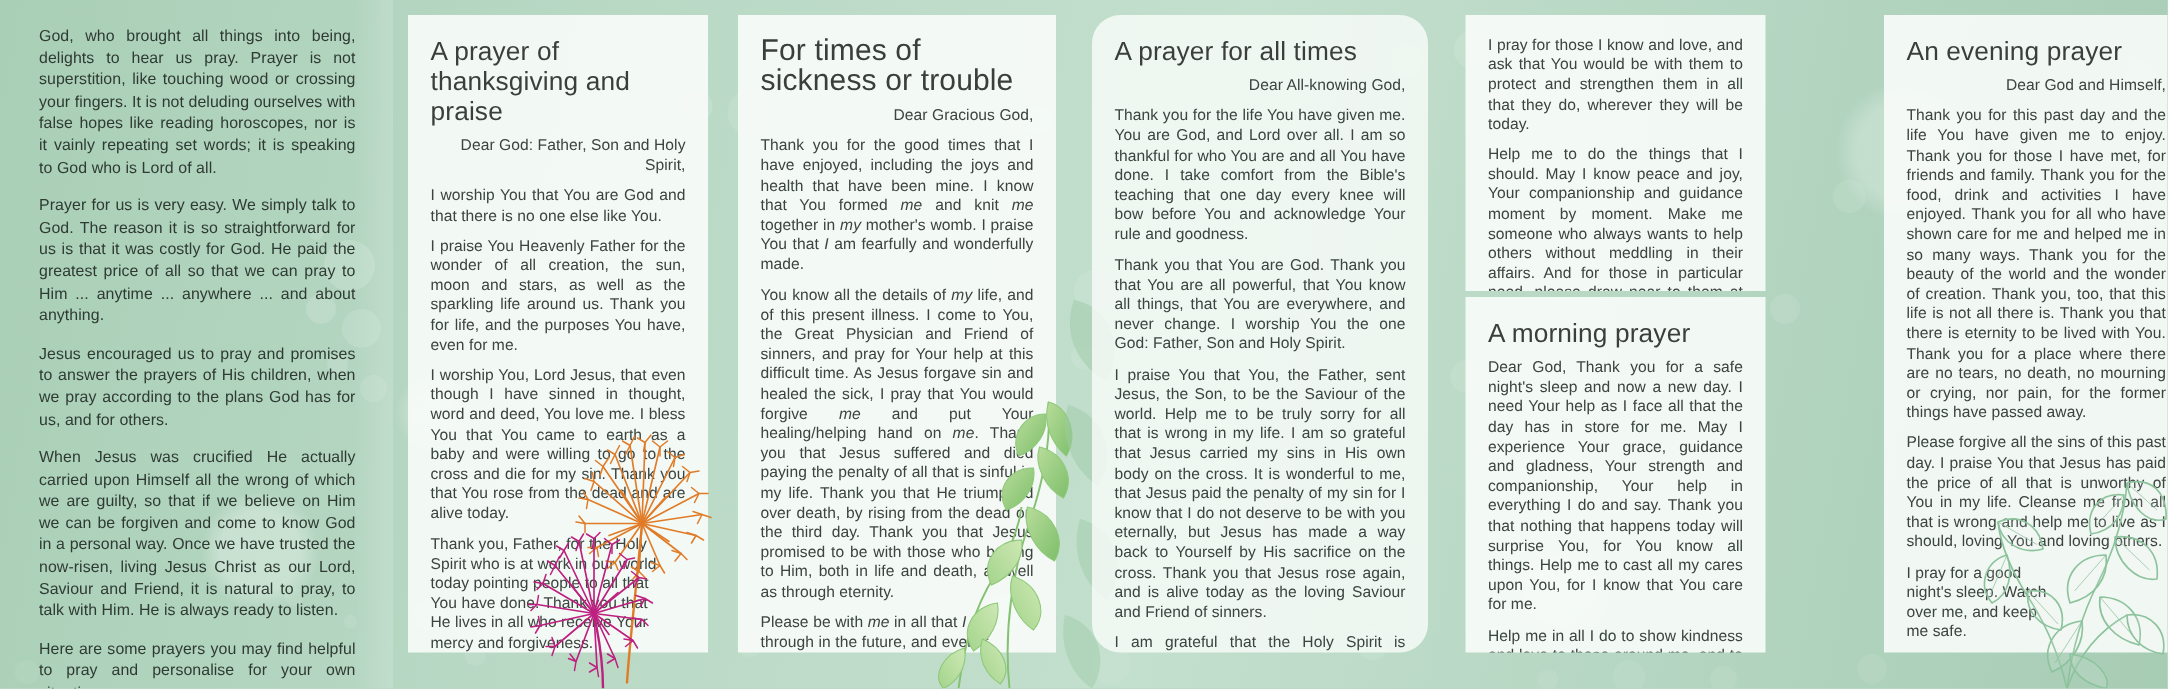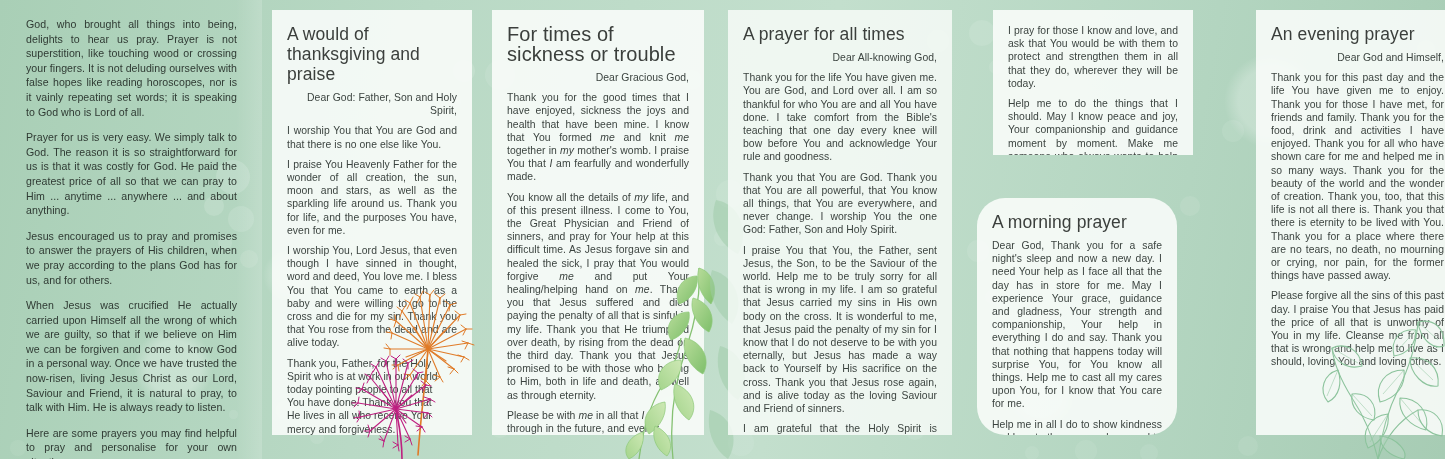--- a/index.html
+++ b/index.html
@@ -42,21 +42,21 @@
     background: rgba(255,255,255,.55);
   }
 
   
   .card {
     position: absolute;
     background: rgba(250,253,250,0.88);
     padding: 14px 15px 12px 15px;
     overflow: hidden;
   }
-  .card.translucent { background: rgba(250,253,250,0.80); }
+  .card.translucent { background: rgba(250,253,250,0.80); border-radius: 19px; }
 
   h2.title {
     margin: 0 0 7px 0;
     font-weight: 400;
     font-size: 17.5px;
     line-height: 20px;
     color: #3b3f3c;
     letter-spacing: .1px;
   }
 
@@ -128,21 +128,21 @@
   <div class="col col-2">
     <div class="bokeh">
       <span style="right:6px;top:60px;width:22px;height:22px;opacity:.4"></span>
       <span style="right:20px;top:96px;width:12px;height:12px;opacity:.35"></span>
       <span style="left:14px;top:400px;width:20px;height:20px;opacity:.3"></span>
       <span style="left:48px;top:430px;width:14px;height:14px;opacity:.3"></span>
       <span style="right:34px;top:300px;width:26px;height:26px;opacity:.3"></span>
     </div>
 
     <div class="card" style="left:10px;top:10px;width:200px;height:425px;">
-      <h2 class="title">A would of thanksgiving and praise</h2>
+      <h2 class="title">A prayer of thanksgiving and praise</h2>
       <p class="salutation">Dear God: Father, Son and Holy Spirit,</p>
       <p>I worship You that You are God and that there is no one else like You.</p>
       <p>I praise You Heavenly Father for the wonder of all creation, the sun, moon and stars, as well as the sparkling life around us. Thank you for life, and the purposes You have, even for me.</p>
       <p>I worship You, Lord Jesus, that even though I have sinned in thought, word and deed, You love me. I bless You that You came to earth as a baby and were willing to go to the cross and die for my sin. Thank you that You rose from the dead and are alive today.</p>
       <p class="nojust" style="width:152px">Thank you, Father, for the Holy Spirit who is at work in our world today pointing people to all that You have done. Thank you that He lives in all who receive Your mercy and forgiveness.</p>
 
     </div>
 
     <svg class="art" style="left:78px;top:285px;width:148px;height:174px" viewBox="0 0 148 174">
       <g stroke="#e07b28" stroke-width="1.1" fill="none" stroke-linecap="round">
@@ -244,21 +244,21 @@
       <span style="left:4px;top:60px;width:30px;height:30px;opacity:.3"></span>
       <span style="left:30px;top:110px;width:16px;height:16px;opacity:.3"></span>
       <span style="right:10px;top:70px;width:20px;height:20px;opacity:.35"></span>
       <span style="right:30px;top:396px;width:24px;height:24px;opacity:.3"></span>
       <span style="left:10px;top:420px;width:18px;height:18px;opacity:.25"></span>
     </div>
 
     <div class="card" style="left:11px;top:10px;width:212px;height:425px;">
       <h2 class="title" style="font-size:20px">For times of sickness or trouble</h2>
       <p class="salutation">Dear Gracious God,</p>
-      <p><span>Thank you for the good times that I have enjoyed, sickness the joys and health that have been mine. I know that You formed </span><em>me</em><span> and knit </span><em>me</em><span> together in </span><em>my</em><span> mother's womb. I praise You that </span><em>I</em><span> am fearfully and wonderfully made.</span></p>
+      <p><span>Thank you for the good times that I have enjoyed, including the joys and health that have been mine. I know that You formed </span><em>me</em><span> and knit </span><em>me</em><span> together in </span><em>my</em><span> mother's womb. I praise You that </span><em>I</em><span> am fearfully and wonderfully made.</span></p>
       <p><span>You know all the details of </span><em>my</em><span> life, and of this present illness. I come to You, the Great Physician and Friend of sinners, and pray for Your help at this difficult time. As Jesus forgave sin and healed the sick, I pray that You would forgive </span><em>me</em><span> and put Your healing/helping hand on </span><em>me</em><span>. Thank you that Jesus suffered and died paying the penalty of all that is sinful in my life. Thank you that He triumphed over death, by rising from the dead on the third day. Thank you that Jesus promised to be with those who belong to Him, both in life and death, as well as through eternity.</span></p>
       <p style="width:152px"><span>Please be with </span><em>me</em><span> in all that </span><em>I</em><span> go through in the future, and even if I don't understand all things, help me to trust You, the true and living God. Thank you that You hear me for I pray in Jesus' name.</span></p>
 
     </div>
 
     <svg class="art" style="left:128px;top:250px;width:110px;height:209px" viewBox="0 0 110 209">
       <defs>
         <linearGradient id="lg1" x1="0" y1="0" x2="1" y2="1">
           <stop offset="0%" stop-color="#b8dc9a"></stop>
             <stop offset="100%" stop-color="#7ebf6b"></stop>
@@ -322,44 +322,45 @@
       <span style="left:4px;top:20px;width:26px;height:26px;opacity:.32"></span>
       <span style="left:24px;top:60px;width:14px;height:14px;opacity:.3"></span>
       <span style="left:2px;top:240px;width:22px;height:22px;opacity:.3"></span>
       <span style="left:20px;top:290px;width:14px;height:14px;opacity:.28"></span>
       <span style="right:18px;top:196px;width:20px;height:20px;opacity:.3"></span>
       <span style="right:60px;top:444px;width:18px;height:18px;opacity:.25"></span>
       <span style="left:60px;top:446px;width:14px;height:14px;opacity:.25"></span>
       <span style="left:110px;top:440px;width:22px;height:22px;opacity:.25"></span>
     </div>
 
-    <div class="card" style="left:12px;top:10px;width:200px;height:145px;margin-left:16px;">
+    <div class="card" style="left:12px;top:10px;width:200px;height:184px;">
       <p>I pray for those I know and love, and ask that You would be with them to protect and strengthen them in all that they do, wherever they will be today.</p>
       <p class="last"><span>Help me to do the things that I should. May I know peace and joy, Your companionship and guidance moment by moment. Make me someone who always wants to help others without meddling in their affairs. And for those in particular need, please draw near to them at this time. I pray these prayers in the name of Jesus.  </span></p>
     </div>
 
-    <div class="card" style="left:12px;top:198px;width:200px;height:237px;border-radius:28px;">
+    <div class="card" style="left:12px;top:198px;width:200px;height:237px;">
       <h2 class="title">A morning prayer</h2>
       <p>Dear God, Thank you for a safe night's sleep and now a new day. I need Your help as I face all that the day has in store for me. May I experience Your grace, guidance and gladness, Your strength and companionship, Your help in everything I do and say. Thank you that nothing that happens today will surprise You, for You know all things. Help me to cast all my cares upon You, for I know that You care for me.</p>
       <p class="last"><span>Help me in all I do to show kindness and love to those around me, and to honour You in the things I say and do. I pray in the name of Jesus.  </span></p>
     </div>
   </div>
 
   <div class="col col-6">
     <div class="bokeh">
       <span style="left:4px;top:120px;width:22px;height:22px;opacity:.28"></span>
       <span style="right:10px;top:40px;width:18px;height:18px;opacity:.28"></span>
       <span style="left:20px;top:436px;width:20px;height:20px;opacity:.24"></span>
     </div>
 
     <div class="card" style="left:12px;top:10px;width:203px;height:425px;margin-left:26px;">
       <h2 class="title">An evening prayer</h2>
       <p class="salutation">Dear God and Himself,</p>
       <p>Thank you for this past day and the life You have given me to enjoy. Thank you for those I have met, for friends and family. Thank you for the food, drink and activities I have enjoyed. Thank you for all who have shown care for me and helped me in so many ways. Thank you for the beauty of the world and the wonder of creation. Thank you, too, that this life is not all there is. Thank you that there is eternity to be lived with You. Thank you for a place where there are no tears, no death, no mourning or crying, nor pain, for the former things have passed away.</p>
       <p>Please forgive all the sins of this past day. I praise You that Jesus has paid the price of all that is unworthy of You in my life. Cleanse me from all that is wrong and help me to live as I should, loving You and loving others.</p>
+      <p class="nojust" style="width:104px">I pray for a good night's sleep. Watch over me, and keep me safe.</p>
 
     </div>
 
     <svg class="art" style="left:100px;top:270px;width:127px;height:189px" viewBox="0 0 127 189">
       <g stroke="#8cc39c" stroke-width="1.1" fill="rgba(255,255,255,0.10)" stroke-linejoin="round">
         <path d="M60 189 C 64 160, 70 140, 80 120 C 90 100, 98 78, 100 52"></path>
         <path d="M60 189 C 54 164, 46 146, 34 128 C 24 112, 16 96, 14 78" fill="none"></path>
         <path d="M60 189 C 68 166, 82 150, 100 140" fill="none"></path>
 
         <path d="M100 52 C 116 48, 127 58, 126 76 C 114 80, 102 68, 100 52 Z"></path>

